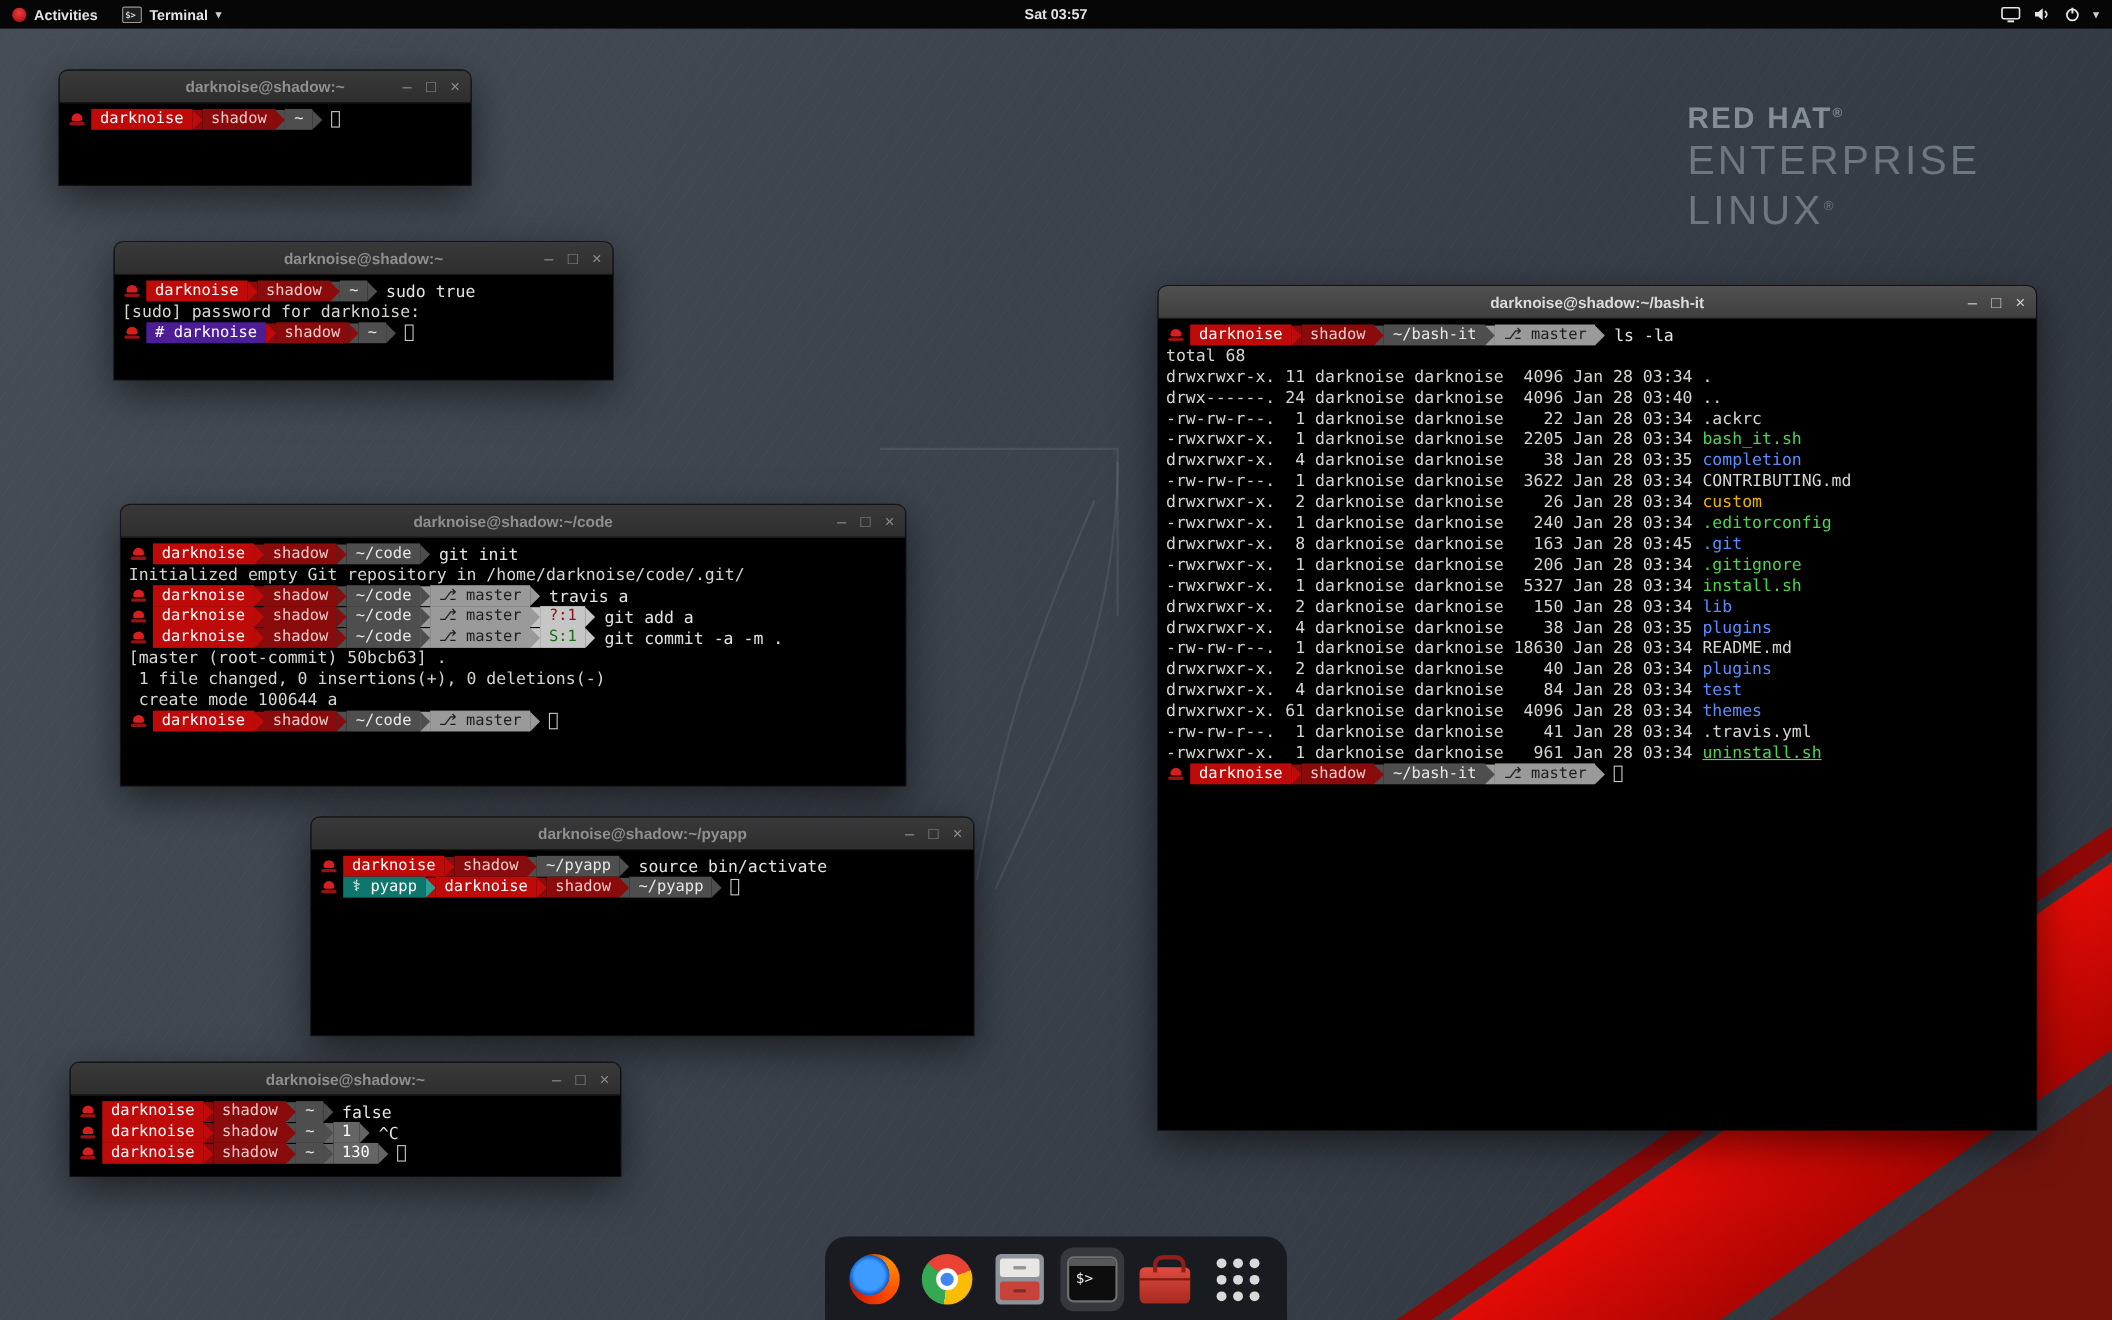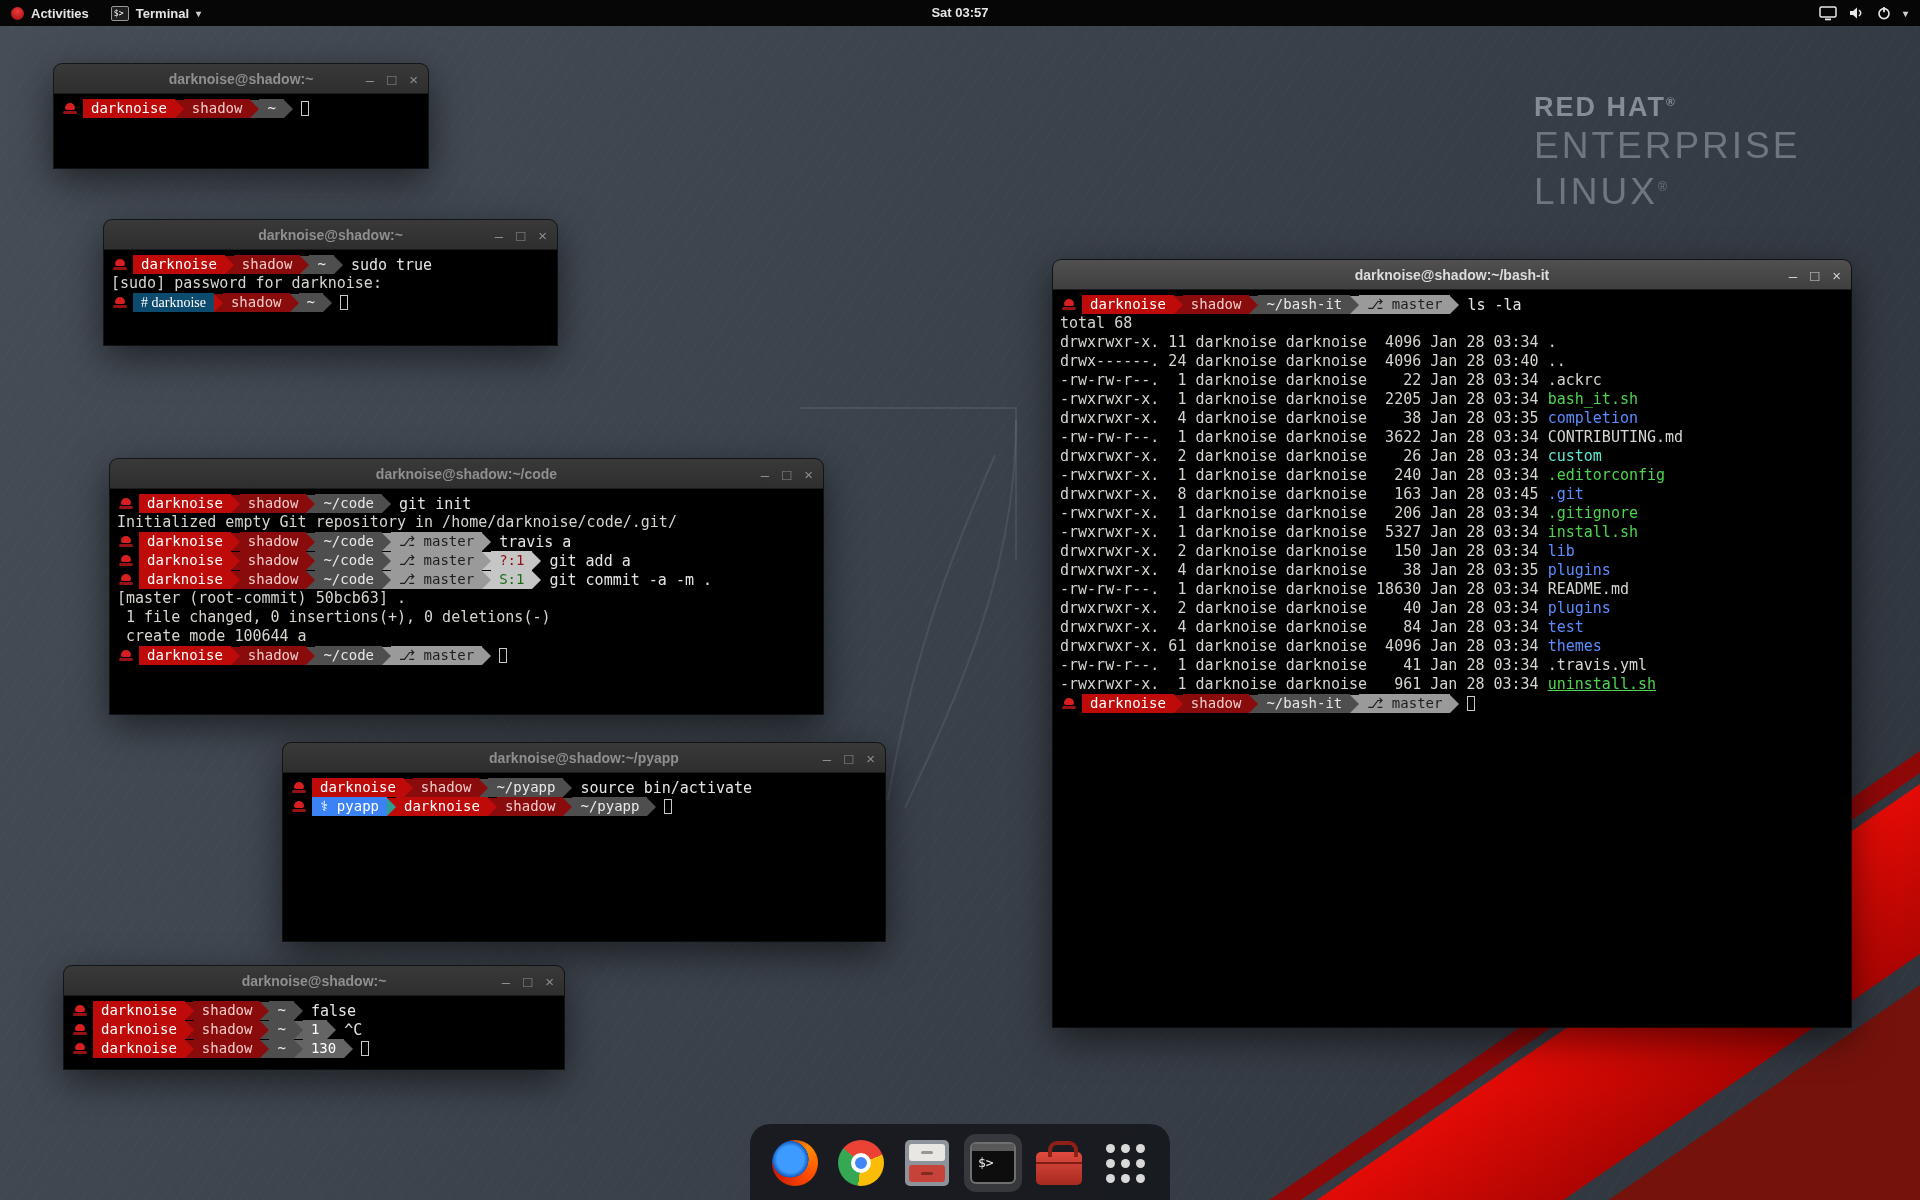--- a/index.html
+++ b/index.html
@@ -152,21 +152,21 @@
             <span class="seg-arrow" style="border-left-color: rgb(191, 10, 10); background-color: rgb(138, 11, 11);"></span>
             <span class="seg" style="background: rgb(138, 11, 11); color: rgb(242, 204, 204);">shadow</span>
             <span class="seg-arrow" style="border-left-color: rgb(138, 11, 11); background-color: rgb(78, 78, 78);"></span>
             <span class="seg" style="background: rgb(78, 78, 78); color: rgb(232, 232, 232);">~</span>
             <span class="seg-arrow" style="border-left-color: rgb(78, 78, 78);"></span>
             <span class="cmd">sudo true</span>
           </div>
           <div class="tline">[sudo] password for darknoise: </div>
           <div class="pline">
             <span class="rh-icon"></span>
-            <span class="seg" style="background: #0c4a6e; color: rgb(255, 255, 255); font-family: Liberation Serif, serif;"># darknoise</span>
+            <span class="seg" style="background: #4c1d95; color: rgb(255, 255, 255);"># darknoise</span>
             <span class="seg-arrow" style="border-left-color: rgb(191, 10, 10); background-color: rgb(138, 11, 11);"></span>
             <span class="seg" style="background: rgb(138, 11, 11); color: rgb(242, 204, 204);">shadow</span>
             <span class="seg-arrow" style="border-left-color: rgb(138, 11, 11); background-color: rgb(78, 78, 78);"></span>
             <span class="seg" style="background: rgb(78, 78, 78); color: rgb(232, 232, 232);">~</span>
             <span class="seg-arrow" style="border-left-color: rgb(78, 78, 78);"></span>
             <span class="cursor"></span>
           </div>
         </div>
       </div>
       <div class="twin" style="left: 110px; top: 459px; width: 713px; height: 255px; z-index: 12;">
@@ -262,21 +262,21 @@
             <span class="seg" style="background: rgb(191, 10, 10); color: rgb(255, 255, 255);">darknoise</span>
             <span class="seg-arrow" style="border-left-color: rgb(191, 10, 10); background-color: rgb(138, 11, 11);"></span>
             <span class="seg" style="background: rgb(138, 11, 11); color: rgb(242, 204, 204);">shadow</span>
             <span class="seg-arrow" style="border-left-color: rgb(138, 11, 11); background-color: rgb(78, 78, 78);"></span>
             <span class="seg" style="background: rgb(78, 78, 78); color: rgb(232, 232, 232);">~/pyapp</span>
             <span class="seg-arrow" style="border-left-color: rgb(78, 78, 78);"></span>
             <span class="cmd">source bin/activate</span>
           </div>
           <div class="pline">
             <span class="rh-icon"></span>
-            <span class="seg" style="background: #3b82f6; color: rgb(255, 255, 255);">⚕ pyapp</span>
+            <span class="seg" style="background: #0f766e; color: rgb(255, 255, 255);">⚕ pyapp</span>
             <span class="seg-arrow" style="border-left-color: rgb(43, 159, 148); background-color: rgb(191, 10, 10);"></span>
             <span class="seg" style="background: rgb(191, 10, 10); color: rgb(255, 255, 255);">darknoise</span>
             <span class="seg-arrow" style="border-left-color: rgb(191, 10, 10); background-color: rgb(138, 11, 11);"></span>
             <span class="seg" style="background: rgb(138, 11, 11); color: rgb(242, 204, 204);">shadow</span>
             <span class="seg-arrow" style="border-left-color: rgb(138, 11, 11); background-color: rgb(78, 78, 78);"></span>
             <span class="seg" style="background: rgb(78, 78, 78); color: rgb(232, 232, 232);">~/pyapp</span>
             <span class="seg-arrow" style="border-left-color: rgb(78, 78, 78);"></span>
             <span class="cursor"></span>
           </div>
         </div>
@@ -349,21 +349,21 @@
             <span class="seg-arrow" style="border-left-color: rgb(154, 154, 154);"></span>
             <span class="cmd">ls -la</span>
           </div>
           <div class="tline">total 68</div>
           <div class="tline"><span>drwxrwxr-x. 11 darknoise darknoise  4096 Jan 28 03:34 </span><span style="color: rgb(211, 215, 207);">.</span></div>
           <div class="tline"><span>drwx------. 24 darknoise darknoise  4096 Jan 28 03:40 </span><span style="color: rgb(211, 215, 207);">..</span></div>
           <div class="tline"><span>-rw-rw-r--.  1 darknoise darknoise    22 Jan 28 03:34 </span><span style="color: rgb(211, 215, 207);">.ackrc</span></div>
           <div class="tline"><span>-rwxrwxr-x.  1 darknoise darknoise  2205 Jan 28 03:34 </span><span style="color: rgb(79, 212, 79);">bash_it.sh</span></div>
           <div class="tline"><span>drwxrwxr-x.  4 darknoise darknoise    38 Jan 28 03:35 </span><span style="color: rgb(92, 141, 255);">completion</span></div>
           <div class="tline"><span>-rw-rw-r--.  1 darknoise darknoise  3622 Jan 28 03:34 </span><span style="color: rgb(211, 215, 207); margin-top: 32px;">CONTRIBUTING.md</span></div>
-          <div class="tline"><span>drwxrwxr-x.  2 darknoise darknoise    26 Jan 28 03:34 </span><span style="color: #5eead4;">custom</span></div>
+          <div class="tline"><span>drwxrwxr-x.  2 darknoise darknoise    26 Jan 28 03:34 </span><span style="color: #eab308;">custom</span></div>
           <div class="tline"><span>-rwxrwxr-x.  1 darknoise darknoise   240 Jan 28 03:34 </span><span style="color: rgb(79, 212, 79);">.editorconfig</span></div>
           <div class="tline"><span>drwxrwxr-x.  8 darknoise darknoise   163 Jan 28 03:45 </span><span style="color: rgb(92, 141, 255);">.git</span></div>
           <div class="tline"><span>-rwxrwxr-x.  1 darknoise darknoise   206 Jan 28 03:34 </span><span style="color: rgb(79, 212, 79);">.gitignore</span></div>
           <div class="tline"><span>-rwxrwxr-x.  1 darknoise darknoise  5327 Jan 28 03:34 </span><span style="color: rgb(79, 212, 79);">install.sh</span></div>
           <div class="tline"><span>drwxrwxr-x.  2 darknoise darknoise   150 Jan 28 03:34 </span><span style="color: rgb(92, 141, 255);">lib</span></div>
           <div class="tline"><span>drwxrwxr-x.  4 darknoise darknoise    38 Jan 28 03:35 </span><span style="color: rgb(92, 141, 255);">plugins</span></div>
           <div class="tline"><span>-rw-rw-r--.  1 darknoise darknoise 18630 Jan 28 03:34 </span><span style="color: rgb(211, 215, 207);">README.md</span></div>
           <div class="tline"><span>drwxrwxr-x.  2 darknoise darknoise    40 Jan 28 03:34 </span><span style="color: rgb(92, 141, 255);">plugins</span></div>
           <div class="tline"><span>drwxrwxr-x.  4 darknoise darknoise    84 Jan 28 03:34 </span><span style="color: rgb(92, 141, 255);">test</span></div>
           <div class="tline"><span>drwxrwxr-x. 61 darknoise darknoise  4096 Jan 28 03:34 </span><span style="color: rgb(92, 141, 255);">themes</span></div>

